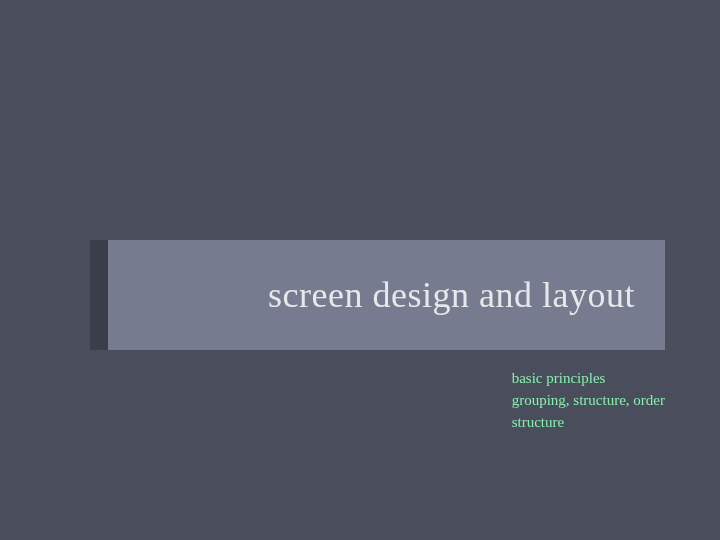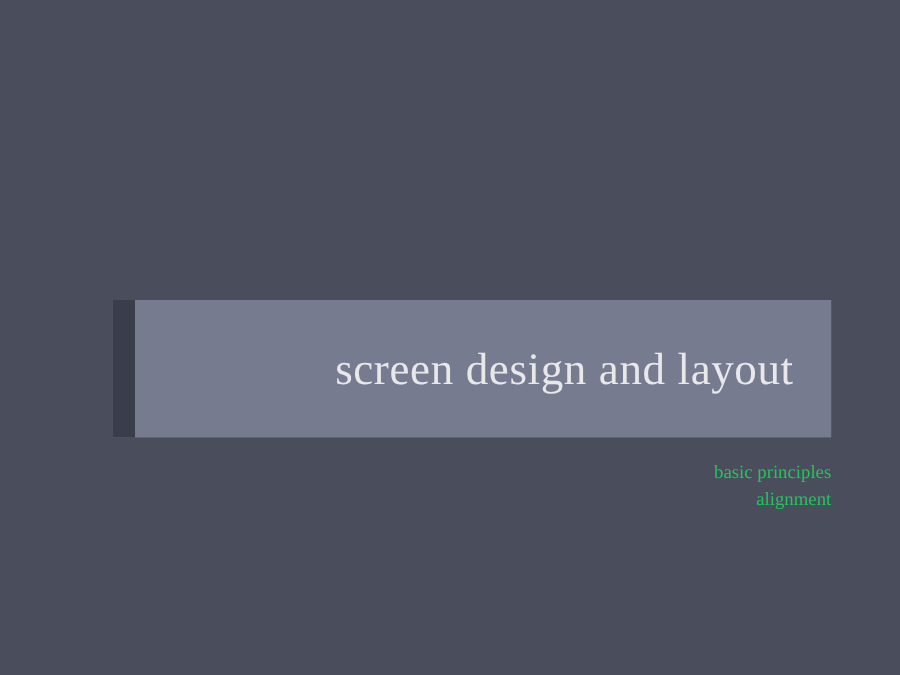--- a/index.html
+++ b/index.html
@@ -31,29 +31,29 @@
     .title-text {
       color: #e8e8ea;
       font-size: 36px;
       font-weight: normal;
       letter-spacing: 0.5px;
     }
     .subtitle-block {
       position: absolute;
       top: 368px;
       right: 55px;
-      text-align: right;
-      color: #22c55e;
+      color: #86efac;
       font-size: 15px;
       line-height: 1.45;
     }
   </style>
 </head>
 <body>
 
 <div class="title-band">
   <span class="title-text">screen design and layout</span>
 </div>
 
 <div class="subtitle-block">
   <div>basic principles</div>
-  <div>alignment</div>
+  <div>grouping, structure, order</div>
+  <div>structure</div>
 </div>
 
 </body></html>

